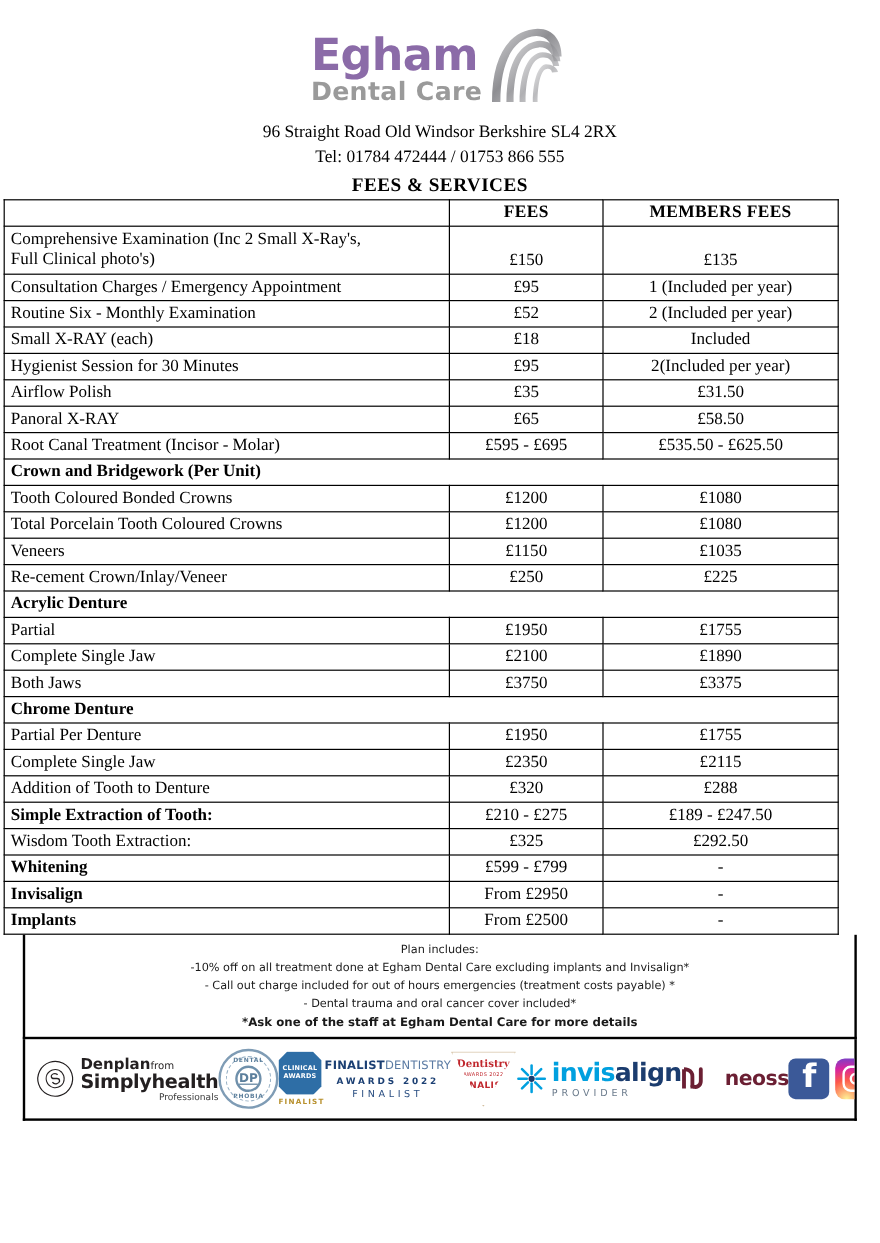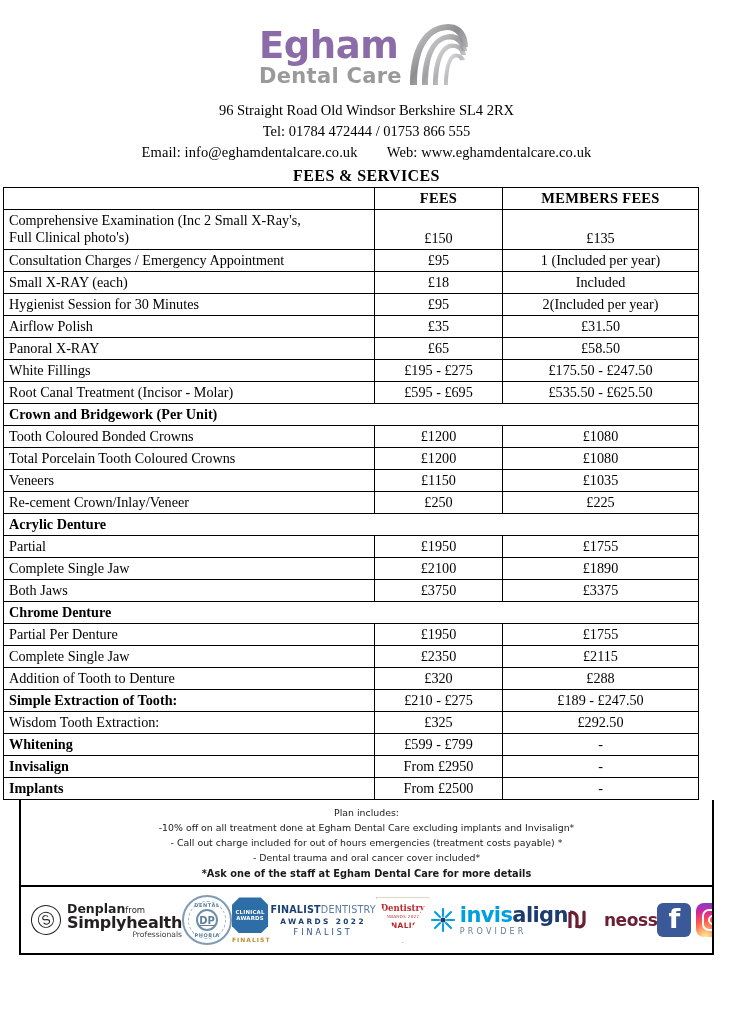--- a/index.html
+++ b/index.html
@@ -275,25 +275,20 @@
       <path d="M18 64 C18 32 29 14 46 13 C56 13 62 20 63 30 L57.5 30 C56.5 23 52 18 45 18.5 C31 19.5 24 36 24 64 Z" fill="url(#sw)" opacity="0.85"></path>
       <path d="M29 64 C29 38 37 23 48 22.5 C56 22.5 61 27 62 34 L57 34 C56 29 53 26.5 48 27 C39.5 27.5 34 41 34 64 Z" fill="url(#sw)" opacity="0.7"></path>
       <path d="M40 64 C40 45 45 33 51 32.5 C56 32.5 60 35 61 39 L56 39.5 C55.5 37 54 36 51.5 36.5 C47 37 44 48 44 64 Z" fill="url(#sw)" opacity="0.6"></path>
     </svg>
   </div>
 </div>
 
 <div class="contact">
   <div>96 Straight Road Old Windsor Berkshire SL4 2RX</div>
   <div>Tel: 01784 472444 / 01753 866 555</div>
-  <div class="email-web">
-    <span>Email: info@eghamdentalcare.co.uk</span>
-    <span class="gap"></span>
-    <span>Web: www.eghamdentalcare.co.uk</span>
-  </div>
 </div>
 
 <div class="fees-title">FEES &amp; SERVICES</div>
 
 <div class="table-wrap">
   <table class="fees">
     <colgroup>
       <col class="c-name">
         <col class="c-fee">
         <col class="c-mem">
@@ -310,43 +305,43 @@
           </td>
           <td class="fee tall" style="vertical-align: bottom;">£150</td>
           <td class="mem tall" style="vertical-align: bottom;">£135</td>
         </tr>
         <tr>
           <td class="name">Consultation Charges / Emergency Appointment</td>
           <td class="fee">£95</td>
           <td class="mem">1 (Included per year)</td>
         </tr>
         <tr>
+          <td class="name">Routine Six - Monthly Examination</td>
+          <td class="fee">£52</td>
+          <td class="mem">2 (Included per year)</td>
+        </tr>
+        <tr>
           <td class="name">Small X-RAY (each)</td>
           <td class="fee">£18</td>
           <td class="mem">Included</td>
         </tr>
         <tr>
           <td class="name">Hygienist Session for 30 Minutes</td>
           <td class="fee">£95</td>
           <td class="mem">2(Included per year)</td>
         </tr>
         <tr>
           <td class="name">Airflow Polish</td>
           <td class="fee">£35</td>
           <td class="mem">£31.50</td>
         </tr>
         <tr>
           <td class="name">Panoral X-RAY</td>
           <td class="fee">£65</td>
           <td class="mem">£58.50</td>
-        </tr>
-        <tr>
-          <td class="name">White Fillings</td>
-          <td class="fee">£195 - £275</td>
-          <td class="mem">£175.50 - £247.50</td>
         </tr>
         <tr>
           <td class="name">Root Canal Treatment (Incisor - Molar)</td>
           <td class="fee">£595 - £695</td>
           <td class="mem">£535.50 - £625.50</td>
         </tr>
         <tr>
           <td class="section" colspan="3">Crown and Bridgework (Per Unit)</td>
         </tr>
         <tr>

